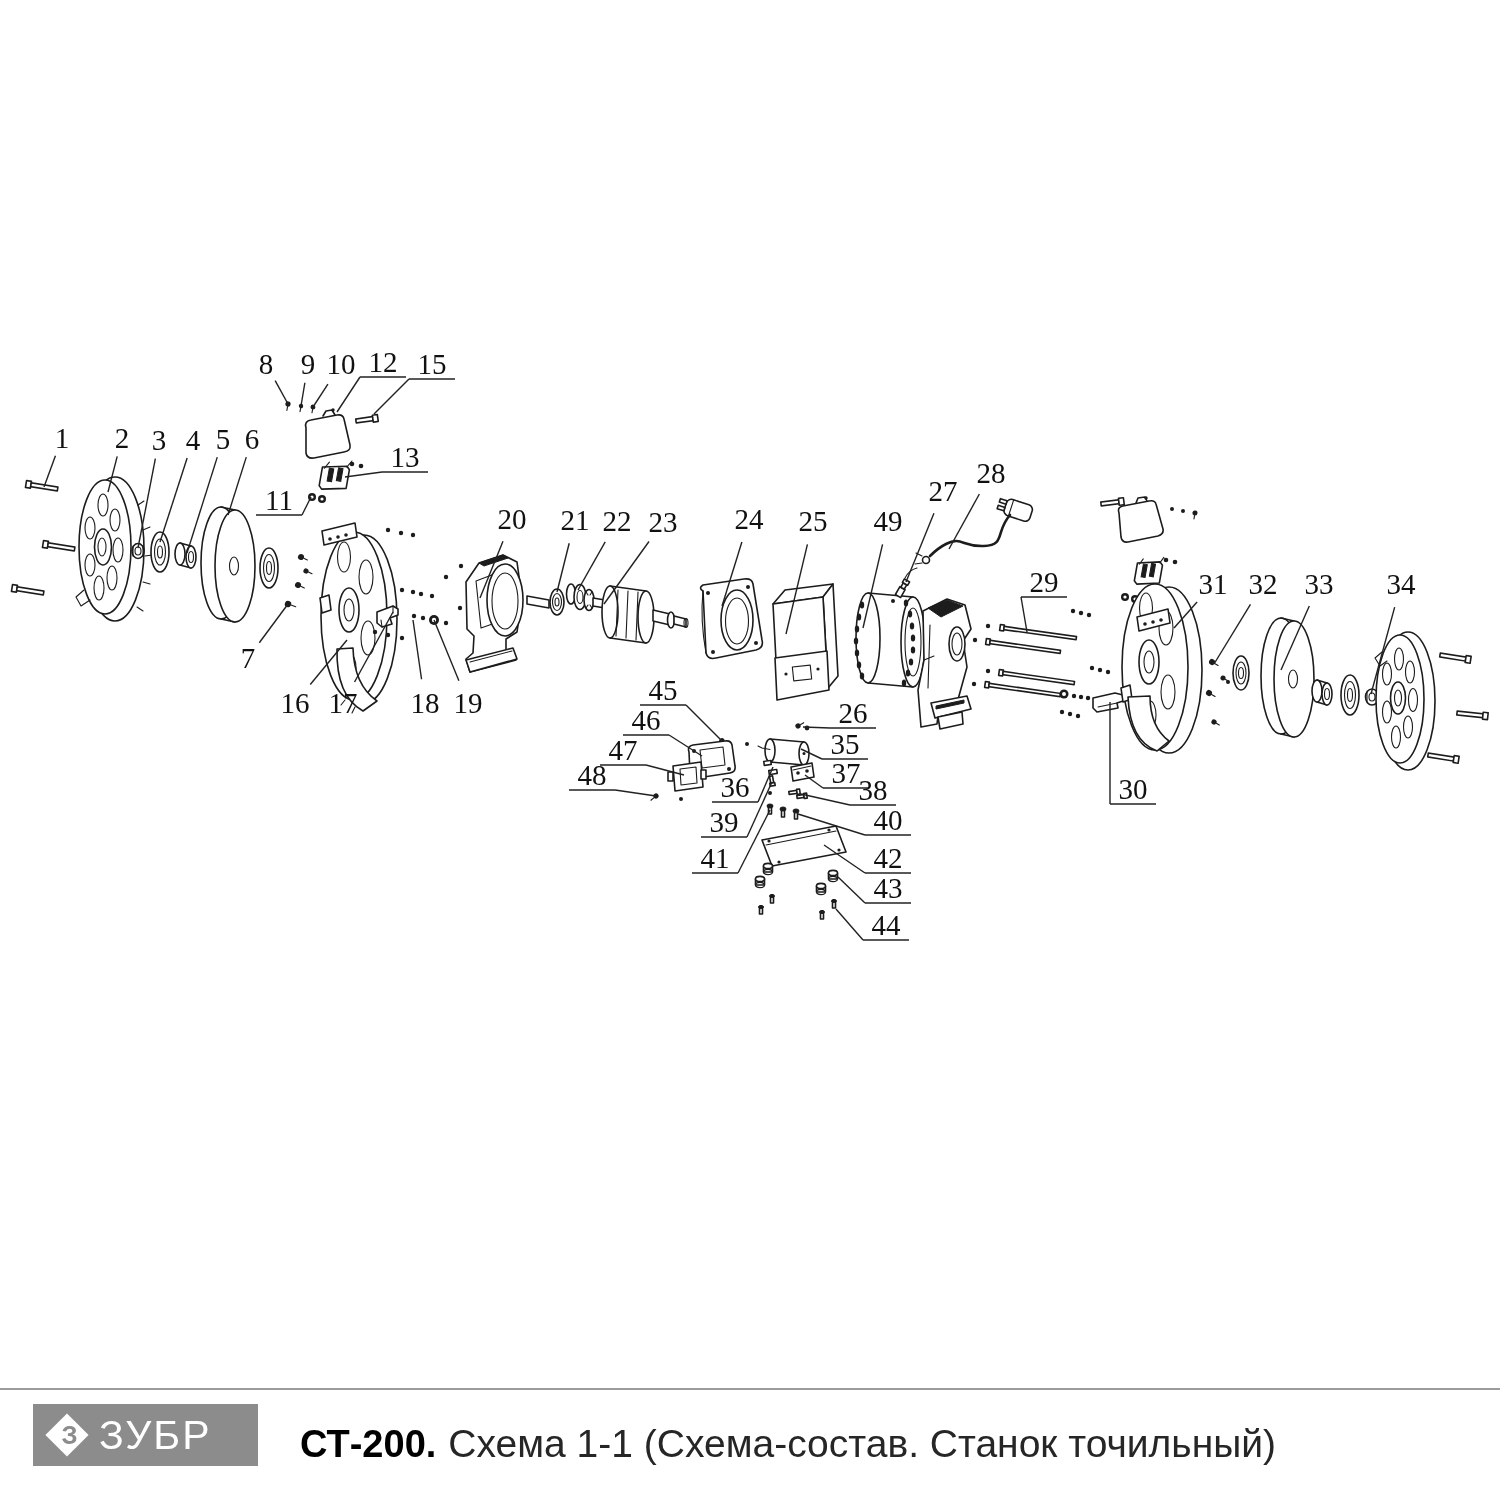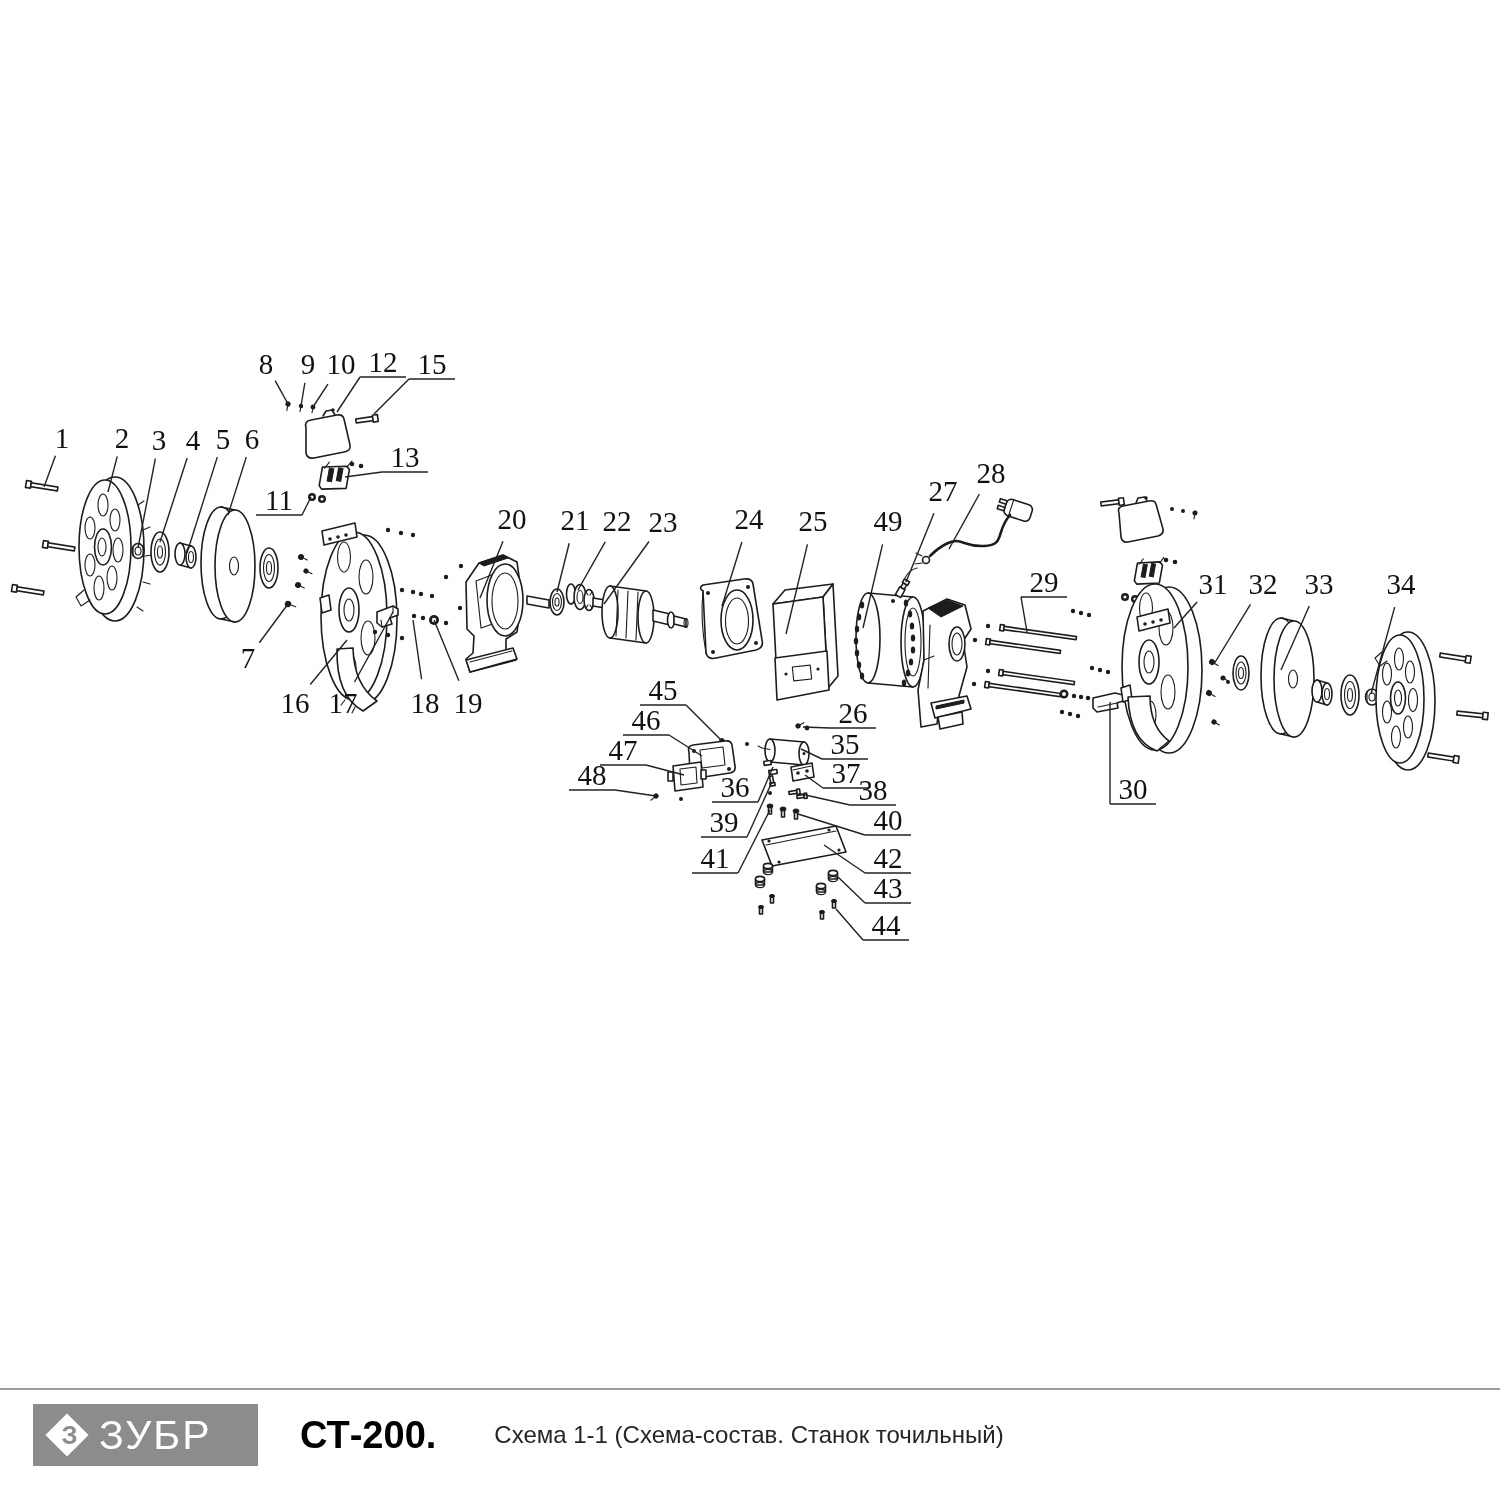--- a/index.html
+++ b/index.html
@@ -16,24 +16,24 @@
   .pd{fill:var(--line);stroke:var(--line);stroke-width:1;}
   .dot{fill:var(--line);stroke:none;}
   .cable{fill:none;stroke:var(--line);stroke-width:2.6;stroke-linecap:round;}
   .callout-num{font-family:"Liberation Serif",serif;font-size:29px;fill:var(--text);}
   .callout-line{stroke:#222;stroke-width:1.4;fill:none;}
   
   .sep{position:absolute;left:0;top:1388px;width:1500px;height:2px;background:var(--divider);}
   .logo-box{position:absolute;left:33px;top:1404px;width:225px;height:62px;background:var(--logo-bg);
             display:flex;align-items:center;padding-left:10px;box-sizing:border-box;gap:8px;}
   .logo-text{color:#fff;font-weight:400;font-size:41px;letter-spacing:2px;line-height:1;}
-  .title-line{position:absolute;left:300px;top:1404px;height:62px;display:flex;align-items:center;
-              white-space:nowrap;gap:46px;}
+  .title-line{position:absolute;left:300px;top:1404px;height:62px;display:flex;align-items:flex-end;
+              white-space:nowrap;}
   .model{font-weight:700;color:#000;font-size:38px;margin-right:12px;}
-  .subtitle{font-weight:400;color:#262626;font-size:24px;}
+  .subtitle{font-weight:400;color:#262626;font-size:39px;}
 </style>
 </head>
 <body>
 
 <div class="page">
 
 <svg class="diagram" width="1500" height="1500" viewBox="0 0 1500 1500" xmlns="http://www.w3.org/2000/svg">
 
   <g>
     <g transform="translate(26,484) rotate(9)">

